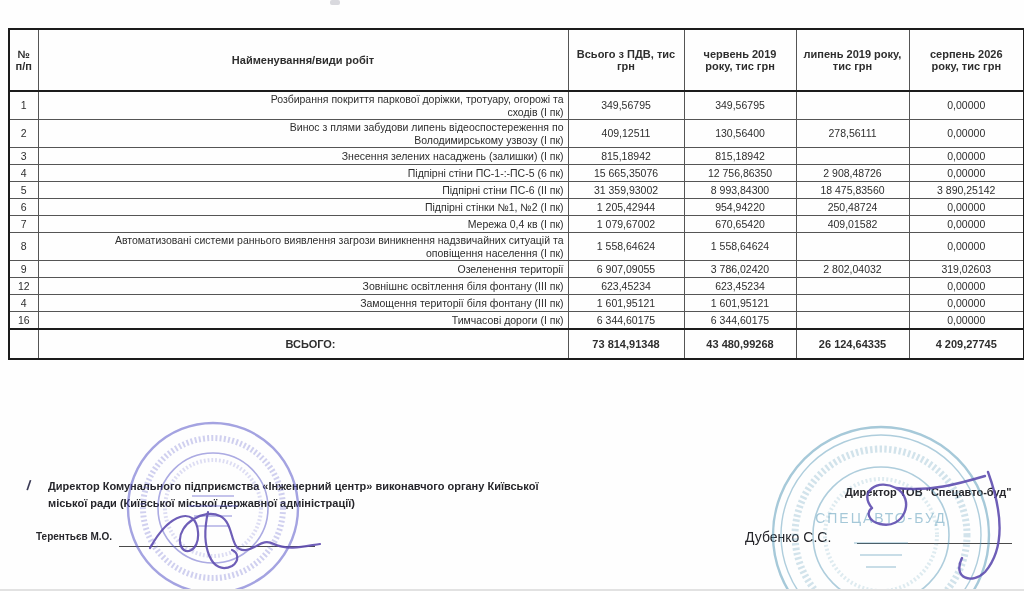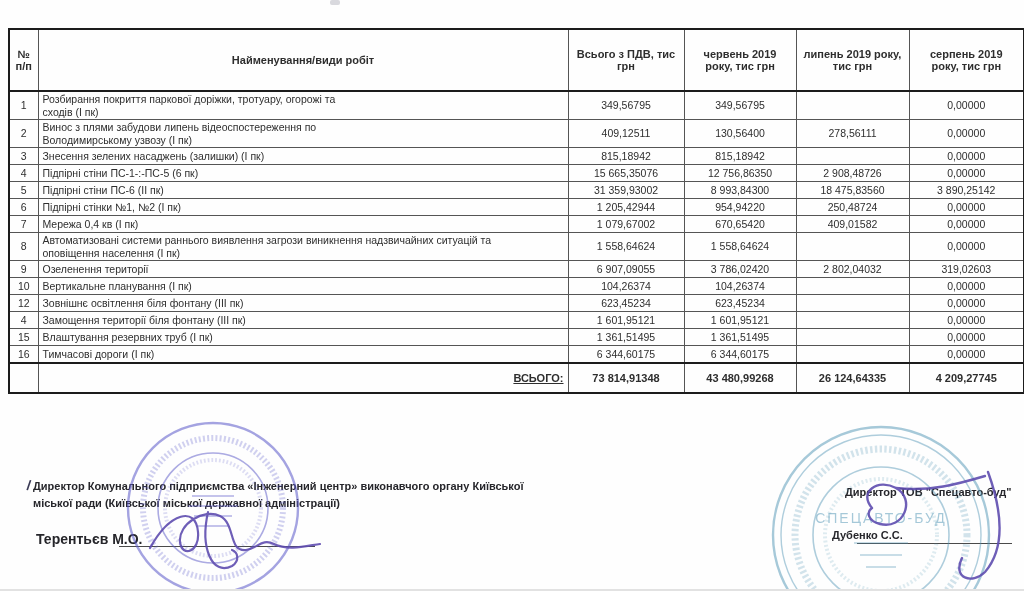--- a/index.html
+++ b/index.html
@@ -17,47 +17,47 @@
     border:1px solid #555;vertical-align:middle;
     font-size:10.5px;line-height:12.5px;color:#2e2e2e;
     padding:1px 4px;overflow:hidden;
   }
   table.cost thead th{
     height:58px;font-weight:bold;text-align:center;
     white-space:pre-line;border-bottom:2px solid #1c1c1c;font-size:11px;
   }
   table.cost tbody td{height:14px;}
   td.cell-num{text-align:center;}
-  td.cell-name{text-align:left;white-space:pre-line;padding-left:5px;}
+  td.cell-name{text-align:right;white-space:pre-line;padding-left:5px;}
   td.cell-value{text-align:center;}
   table.cost tfoot td{
     border-top:2px solid #1c1c1c;font-weight:bold;height:26px;font-size:11px;
   }
-  tfoot td.total-label{text-align:right;padding-left:19px;text-decoration:underline;}
+  tfoot td.total-label{text-align:center;padding-left:19px;}
   
   .footer-left-title{
-    position:absolute;left:33px;top:478px;width:530px;
+    position:absolute;left:48px;top:478px;width:530px;
     font-size:11px;line-height:16.5px;font-weight:600;color:#26262b;
     white-space:pre-line;
   }
   .hand-slash{
     position:absolute;left:27px;top:477px;font-size:14px;color:#3a3a55;
     transform:rotate(8deg);font-weight:600;
   }
   .footer-left-name{
-    position:absolute;left:36px;top:531px;font-size:14px;font-weight:600;color:#26262b;
+    position:absolute;left:36px;top:531px;font-size:10px;font-weight:600;color:#26262b;
   }
   .sig-line-left{
     position:absolute;left:119px;top:546px;width:196px;height:1px;background:#4a4a4a;
   }
   .footer-right-title{
     position:absolute;left:845px;top:486px;font-size:11px;font-weight:600;color:#26262b;
   }
   .footer-right-name{
-    position:absolute;left:832px;top:529px;font-size:11px;font-weight:700;color:#26262b;
+    position:absolute;left:745px;top:529px;font-size:14px;font-weight:400;color:#26262b;
   }
   .sig-line-right{
     position:absolute;left:857px;top:543px;width:155px;height:1px;background:#4a4a4a;
   }
   
   .stamp{position:absolute;pointer-events:none;}
   .stamp-left{left:122px;top:418px;}
   .stamp-right{left:768px;top:423px;}
   .signature{position:absolute;pointer-events:none;}
   .scan-smudge{
@@ -88,21 +88,21 @@
       <tr>
         <th>№
 п/п</th>
         <th>Найменування/види робіт</th>
         <th>Всього з ПДВ, тис
 грн</th>
         <th>червень 2019
 року, тис грн</th>
         <th>липень 2019 року,
 тис грн</th>
-        <th>серпень 2019
+        <th>серпень 2026
 року, тис грн</th>
       </tr>
     </thead>
     <tbody id="table-body">
         <tr>
           <td class="cell-num">1</td>
           <td class="cell-name">Розбирання покриття паркової доріжки, тротуару, огорожі та
 сходів (І пк)</td>
           <td class="cell-value">349,56795</td>
           <td class="cell-value">349,56795</td>
@@ -169,48 +169,32 @@
         </tr>
         <tr>
           <td class="cell-num">9</td>
           <td class="cell-name">Озеленення території</td>
           <td class="cell-value">6 907,09055</td>
           <td class="cell-value">3 786,02420</td>
           <td class="cell-value">2 802,04032</td>
           <td class="cell-value">319,02603</td>
         </tr>
         <tr>
-          <td class="cell-num">10</td>
-          <td class="cell-name">Вертикальне планування (І пк)</td>
-          <td class="cell-value">104,26374</td>
-          <td class="cell-value">104,26374</td>
-          <td class="cell-value"></td>
-          <td class="cell-value">0,00000</td>
-        </tr>
-        <tr>
           <td class="cell-num">12</td>
           <td class="cell-name">Зовнішнє освітлення біля фонтану (ІІІ пк)</td>
           <td class="cell-value">623,45234</td>
           <td class="cell-value">623,45234</td>
           <td class="cell-value"></td>
           <td class="cell-value">0,00000</td>
         </tr>
         <tr>
           <td class="cell-num">4</td>
           <td class="cell-name">Замощення території біля фонтану (ІІІ пк)</td>
           <td class="cell-value">1 601,95121</td>
           <td class="cell-value">1 601,95121</td>
-          <td class="cell-value"></td>
-          <td class="cell-value">0,00000</td>
-        </tr>
-        <tr>
-          <td class="cell-num">15</td>
-          <td class="cell-name">Влаштування резервних труб  (І пк)</td>
-          <td class="cell-value">1 361,51495</td>
-          <td class="cell-value">1 361,51495</td>
           <td class="cell-value"></td>
           <td class="cell-value">0,00000</td>
         </tr>
         <tr>
           <td class="cell-num">16</td>
           <td class="cell-name">Тимчасові  дороги (І пк)</td>
           <td class="cell-value">6 344,60175</td>
           <td class="cell-value">6 344,60175</td>
           <td class="cell-value"></td>
           <td class="cell-value">0,00000</td>

